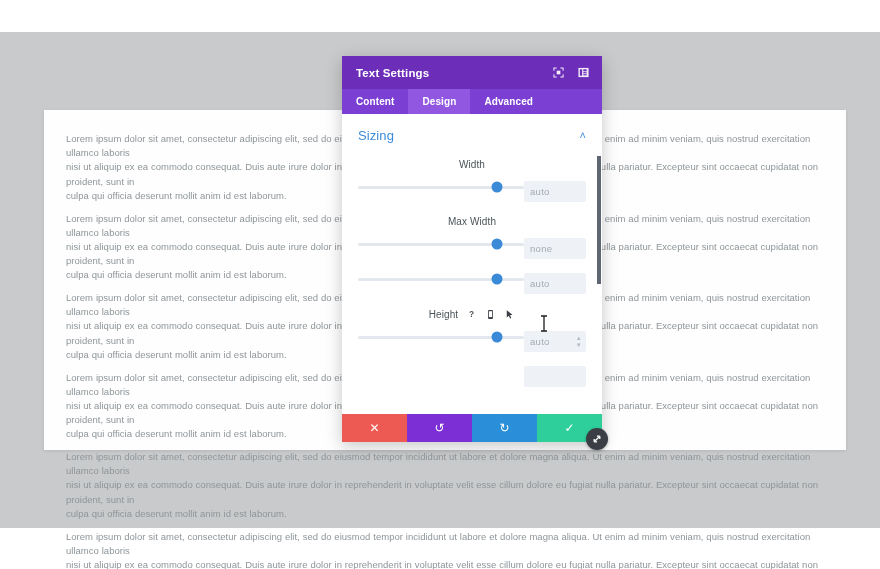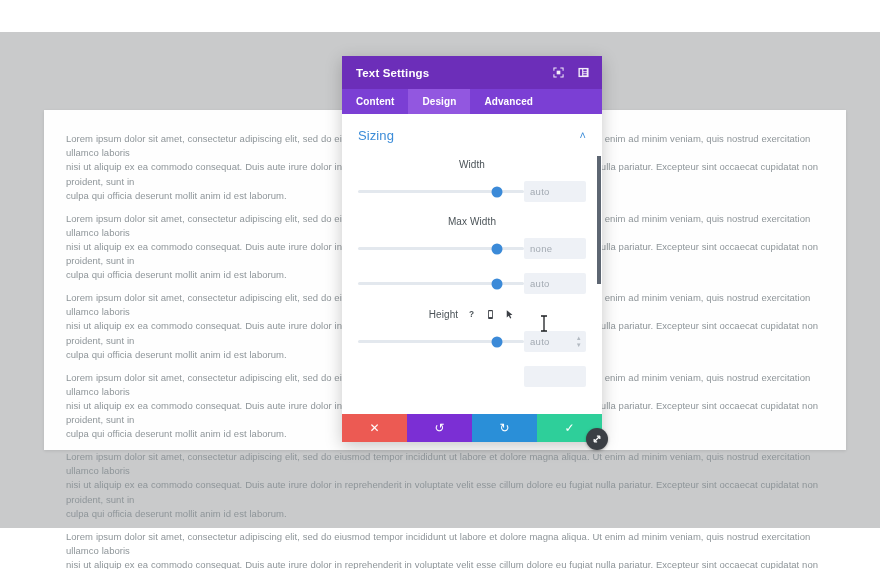--- a/index.html
+++ b/index.html
@@ -90,21 +90,21 @@
     margin-bottom: 11px;
     justify-content: center;
   }
   .field-label { font-size: 10px; color: #4b5358; font-weight: normal; letter-spacing: .1px; }
   .mini-icon {
     width: 12px; height: 12px;
     display: flex; align-items: center; justify-content: center;
     cursor: pointer;
   }
 
-  .control-row { display: flex; align-items: center; }
+  .control-row { display: flex; align-items: flex-start; }
   .slider { position: relative; flex: 1; height: 12px; display: flex; align-items: center; cursor: pointer; }
   .slider-track { width: 100%; height: 3px; background: #e3e8ee; border-radius: 2px; }
   .slider-thumb {
     position: absolute; width: 11px; height: 11px; border-radius: 50%;
     background: #3b8ad8; top: 50%; transform: translate(-50%, -50%);
   }
   .val-box {
     position: relative;
     width: 62px; height: 21px;
     background: #eef1f6; border-radius: 2px;

